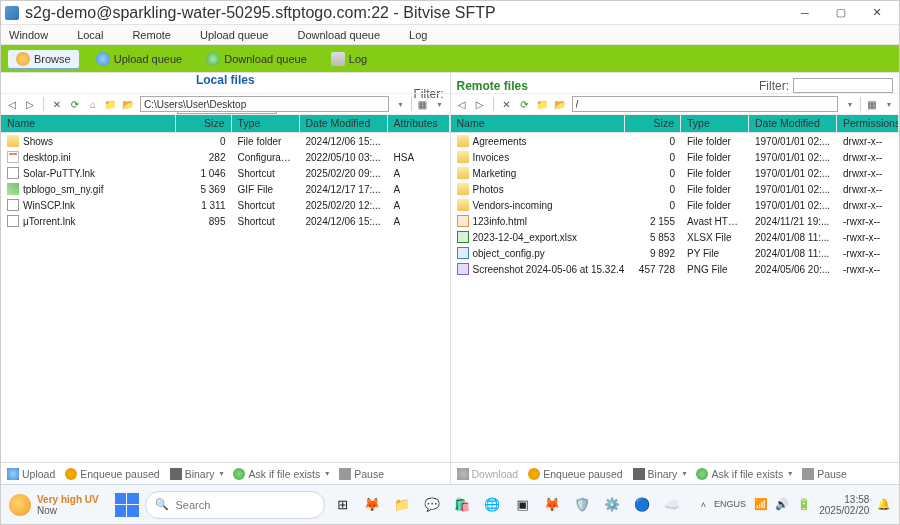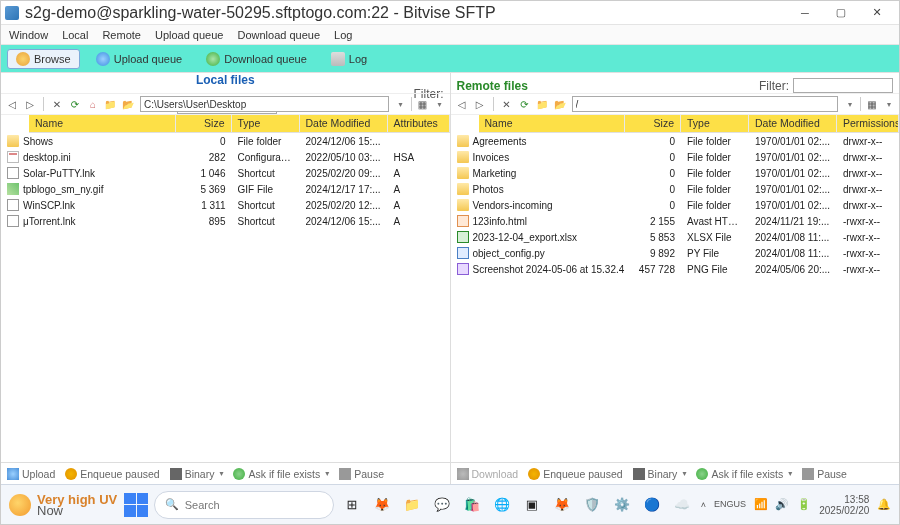--- a/index.html
+++ b/index.html
@@ -6,25 +6,25 @@
   html, body { margin:0; padding:0; font-family: "Segoe UI", Tahoma, sans-serif; font-size:11px; color:#222; background:#f0f0f0; }
   .window { width:900px; height:525px; background:#fff; display:flex; flex-direction:column; border:1px solid #ccc; position:relative; }
 
   
   .titlebar { height:24px; background:#fff; display:flex; align-items:center; padding:0 4px; border-bottom:1px solid #e4e4e4;}
   .titlebar .app-icon { width:14px; height:14px; background:linear-gradient(135deg,#5b9bd5,#2e75b6); border-radius:2px; margin-right:6px;}
   .titlebar .title { flex:1; font-size:16px; color:#333;}
   .win-btn { width:36px; height:22px; display:inline-flex; align-items:center; justify-content:center; font-size:11px; color:#444;}
 
   
-  .menubar { height:20px; display:flex; align-items:center; gap:14px; padding:0 8px; border-bottom:1px solid #e4e4e4; background:#fafafa;}
+  .menubar { height:20px; display:flex; align-items:center; gap:29px; padding:0 8px; border-bottom:1px solid #e4e4e4; background:#fafafa;}
   .menubar div{color:#333;}
 
   
-  .toolbar { height:28px; display:flex; align-items:center; gap:8px; padding:2px 6px; border-bottom:1px solid #e0e0e0; background:#5eead4;}
+  .toolbar { height:28px; display:flex; align-items:center; gap:8px; padding:2px 6px; border-bottom:1px solid #e0e0e0; background:#84cc16;}
   .toolbtn { display:flex; align-items:center; gap:4px; padding:2px 8px; border-radius:3px; color:#333;}
   .toolbtn.active { border:1px solid #7da9d9; background:#eaf2fb;}
   .ticon { width:14px; height:14px; border-radius:50%; display:inline-block;}
   .browse-icn{background:radial-gradient(circle,#fbd36b,#e9a23b);}
   .up-icn{background:radial-gradient(circle,#9bd0ff,#3b8fe0);}
   .dl-icn{background:radial-gradient(circle,#a9e6a9,#3fae3f);}
   .log-icn{background:linear-gradient(#ddd,#bbb); border-radius:2px;}
 
   
   .panes { flex:1; display:flex; min-height:0;}
@@ -37,21 +37,21 @@
   .filter-input{width:100px; height:15px; border:1px solid #aaa; margin-left:4px; font-size:10px; padding:0 2px;}
 
   
   .navbar { height:22px; display:flex; align-items:center; gap:4px; padding:0 4px; border-top:1px solid #eee; border-bottom:1px solid #eee;}
   .nav-ic { width:14px; height:14px; display:inline-flex; align-items:center; justify-content:center; font-size:10px; color:#555;}
   .nav-sep{width:1px;height:14px;background:#ccc;margin:0 2px;}
   .path-input{ flex:1; height:16px; border:1px solid #aaa; font-size:10px; padding:0 3px; color:#333; background:#fff;}
   .nav-right{display:flex;align-items:center;gap:2px;}
 
   
-  .listhead{ display:flex; height:18px; background:#fde047; border-bottom:1px solid #e0e0e0; font-size:10.5px; color:#333;margin-left:28px;}
+  .listhead{ display:flex; height:18px; background:#14b8a6; border-bottom:1px solid #e0e0e0; font-size:10.5px; color:#333;}
   .listhead div{padding:2px 6px; border-right:1px solid #e8e8e8; overflow:hidden; white-space:nowrap;}
   .col-name{flex:1;min-width:120px;}
   .col-size{width:56px;text-align:right;}
   .col-type{width:68px;}
   .col-date{width:88px;}
   .col-attr{width:62px;}
   .filelist{flex:1; overflow:auto;}
   .row{display:flex;height:16px;align-items:center;font-size:10px;}
   .row div{padding:0 6px; overflow:hidden; white-space:nowrap; text-overflow:ellipsis;}
   .cell-name{flex:1;min-width:120px;display:flex;align-items:center;gap:4px;}
@@ -74,21 +74,21 @@
   .pi-pause{background:radial-gradient(circle,#f4b400,#e09000);border-radius:50%;}
   .pi-bin{background:#666;}
   .pi-ask{background:radial-gradient(circle,#8ad28a,#3fae3f);border-radius:50%;}
   .txt{display:inline-flex;align-items:center;gap:3px;text-align:right;}
   .dropdown-arrow::after{content:'▾';font-size:8px;color:#777;margin-left:2px;}
 
   
   .taskbar{ height:40px; background:#f3f6fb; border-top:1px solid #d0d8e4; display:flex; align-items:center; padding:0 8px; gap:6px;}
   .weather{display:flex;align-items:center;gap:6px;}
   .weather .sun{width:22px;height:22px;border-radius:50%;background:radial-gradient(circle at 40% 40%,#ffd56a,#f29a2e);}
-  .weather .wtxt{display:flex;flex-direction:column;line-height:11px;font-size:13px;color:#555;}
+  .weather .wtxt{display:flex;flex-direction:column;line-height:11px;font-size:10px;color:#555;}
   .task-center{flex:1;display:flex;align-items:center;justify-content:center;gap:6px;}
   .start-btn{width:24px;height:24px;display:grid;grid-template-columns:1fr 1fr;grid-template-rows:1fr 1fr;gap:1px;}
   .start-btn span{background:#3b82f6;}
   .searchbox{display:flex;align-items:center;gap:6px;background:#fff;border:1px solid #cfd6e2;border-radius:16px;height:28px;padding:0 10px;width:180px;color:#777;}
   .tbicon{width:24px;height:24px;border-radius:4px;display:flex;align-items:center;justify-content:center;font-size:13px;}
   .tray{display:flex;align-items:center;gap:8px;color:#555;}
   .tray .langbox{display:flex;flex-direction:row;align-items:center;line-height:9px;font-size:9px;}
   .clock{display:flex;flex-direction:column;align-items:flex-end;line-height:11px;font-size:10px;}
   .tray-caret{font-size:9px;}
 </style>

